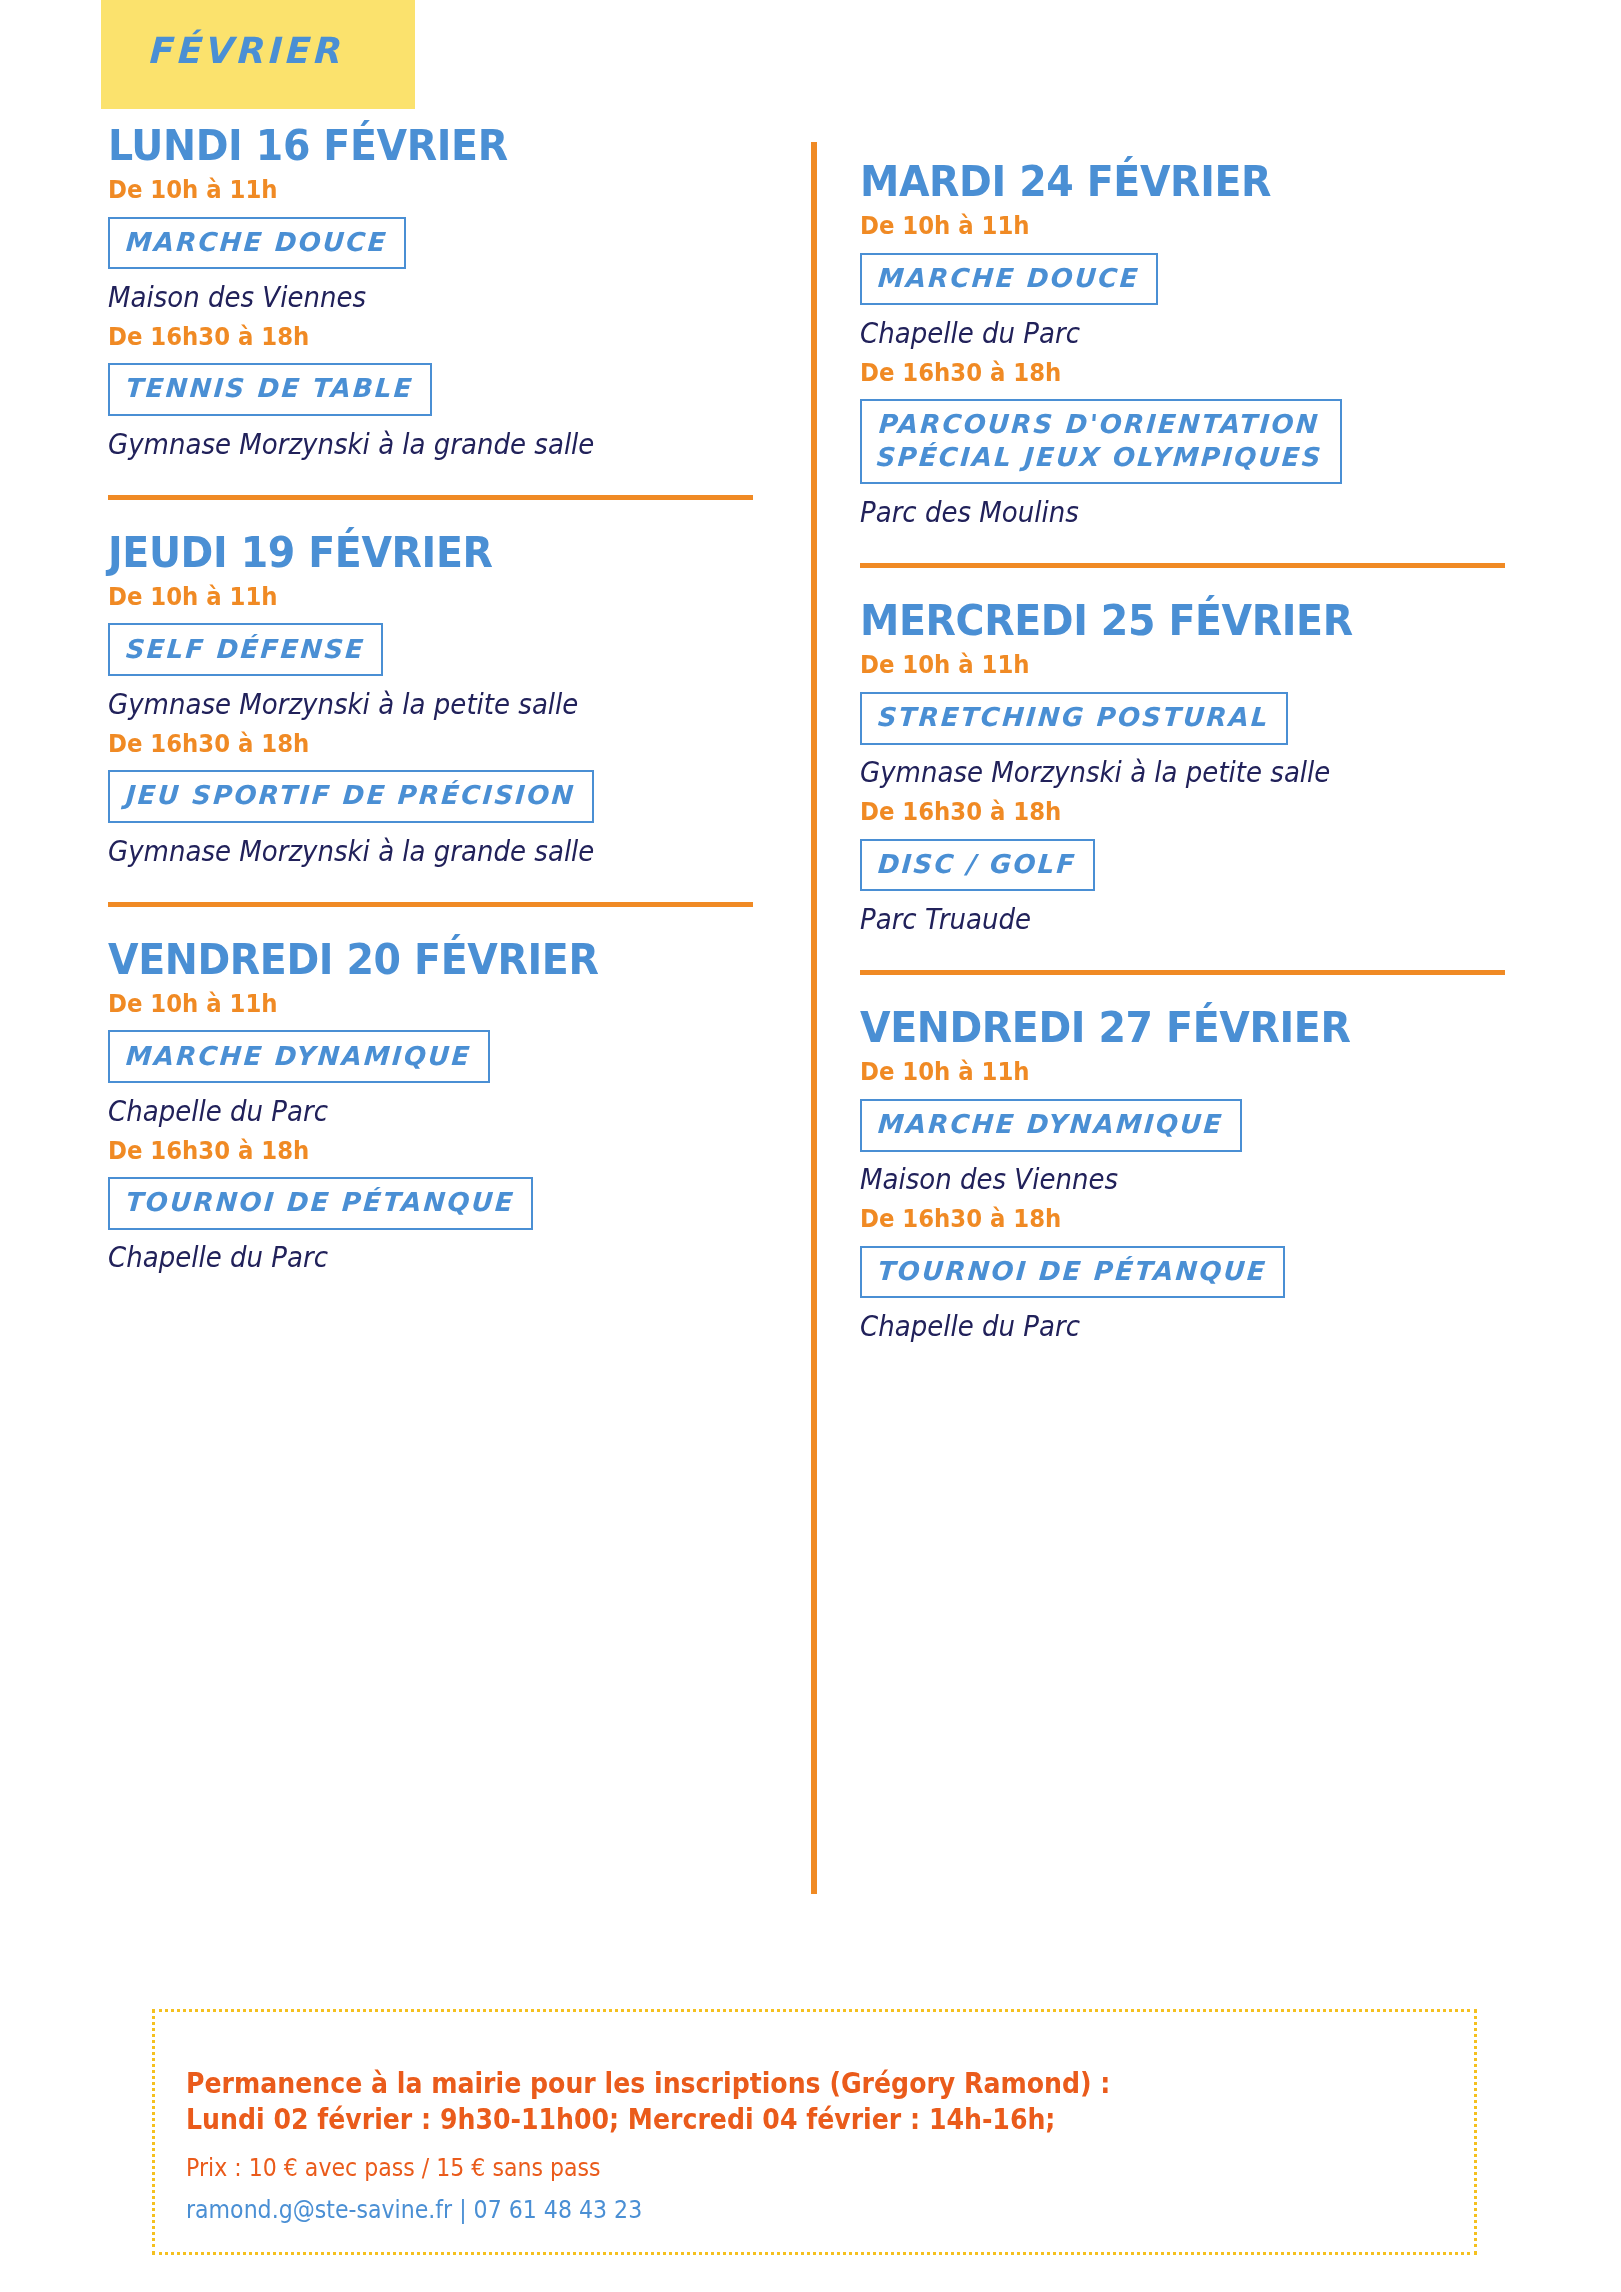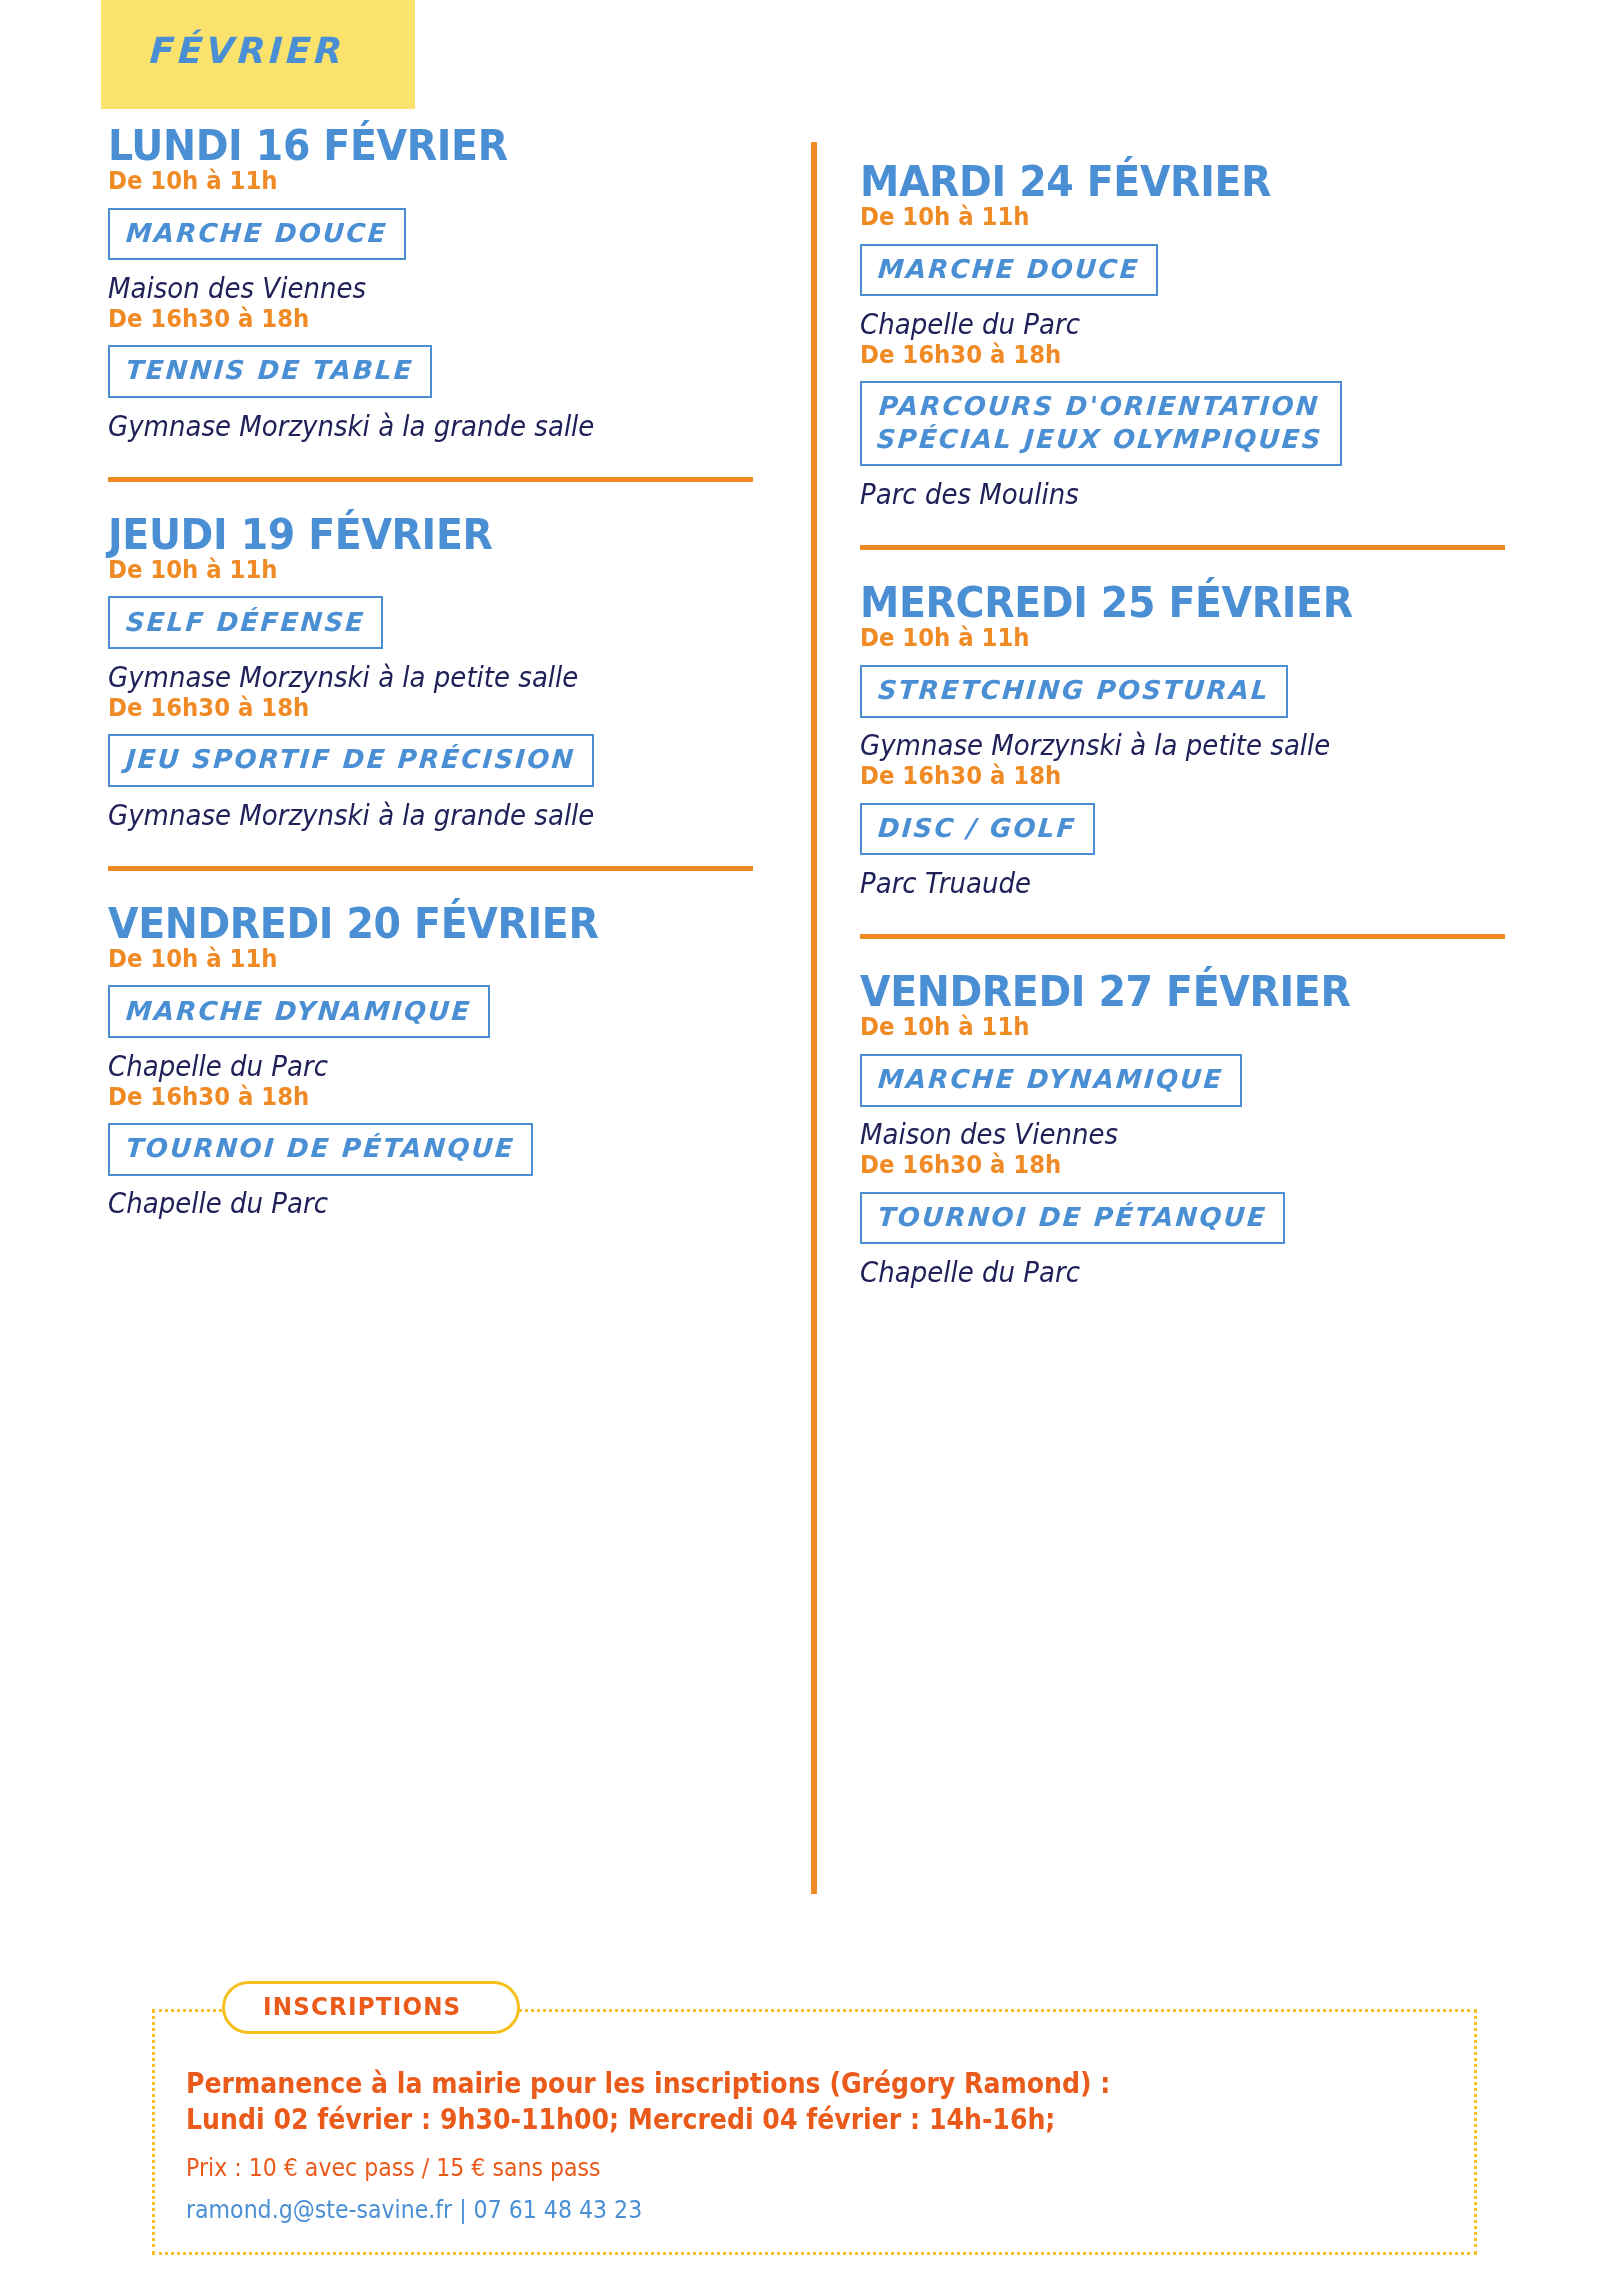--- a/index.html
+++ b/index.html
@@ -74,21 +74,21 @@
     font-weight: bold;
     font-size: 42px;
     line-height: 1.0;
     letter-spacing: -0.4px;
     color: #4a8fd4;
     transform: scaleX(0.94);
     transform-origin: left center;
     white-space: nowrap;
   }
 
-  .slot { }
+  .slot { margin-top: 9px; }
 
   .slot-time {
     font-family: "DejaVu Sans", sans-serif;
     font-weight: bold;
     font-size: 24px;
     color: #f08a24;
     transform: scaleX(0.95);
     transform-origin: left center;
     white-space: nowrap;
   }
@@ -291,23 +291,20 @@
           <div class="slot">
             <div class="slot-time">De 16h30 à 18h</div>
             <div><div class="activity-box"><div class="activity-name">TOURNOI DE PÉTANQUE</div></div></div>
             <div class="place">Chapelle du Parc</div>
           </div>
         </div>
       </div>
   </div>
 
   <div class="inscriptions">
-    <div class="insc-badge">
-      <span class="insc-badge-label">INSCRIPTIONS</span>
-    </div>
     <div class="insc-body">
       <div class="insc-line-strong">Permanence à la mairie pour les inscriptions (Grégory Ramond) :</div>
       <div class="insc-line-strong">Lundi 02 février : 9h30-11h00; Mercredi 04 février : 14h-16h;</div>
       <div class="insc-line-price">Prix : 10 € avec pass / 15 € sans pass</div>
       <div class="insc-line-contact">ramond.g@ste-savine.fr   | 07  61  48 43  23</div>
     </div>
   </div>
 
 </div>
 

